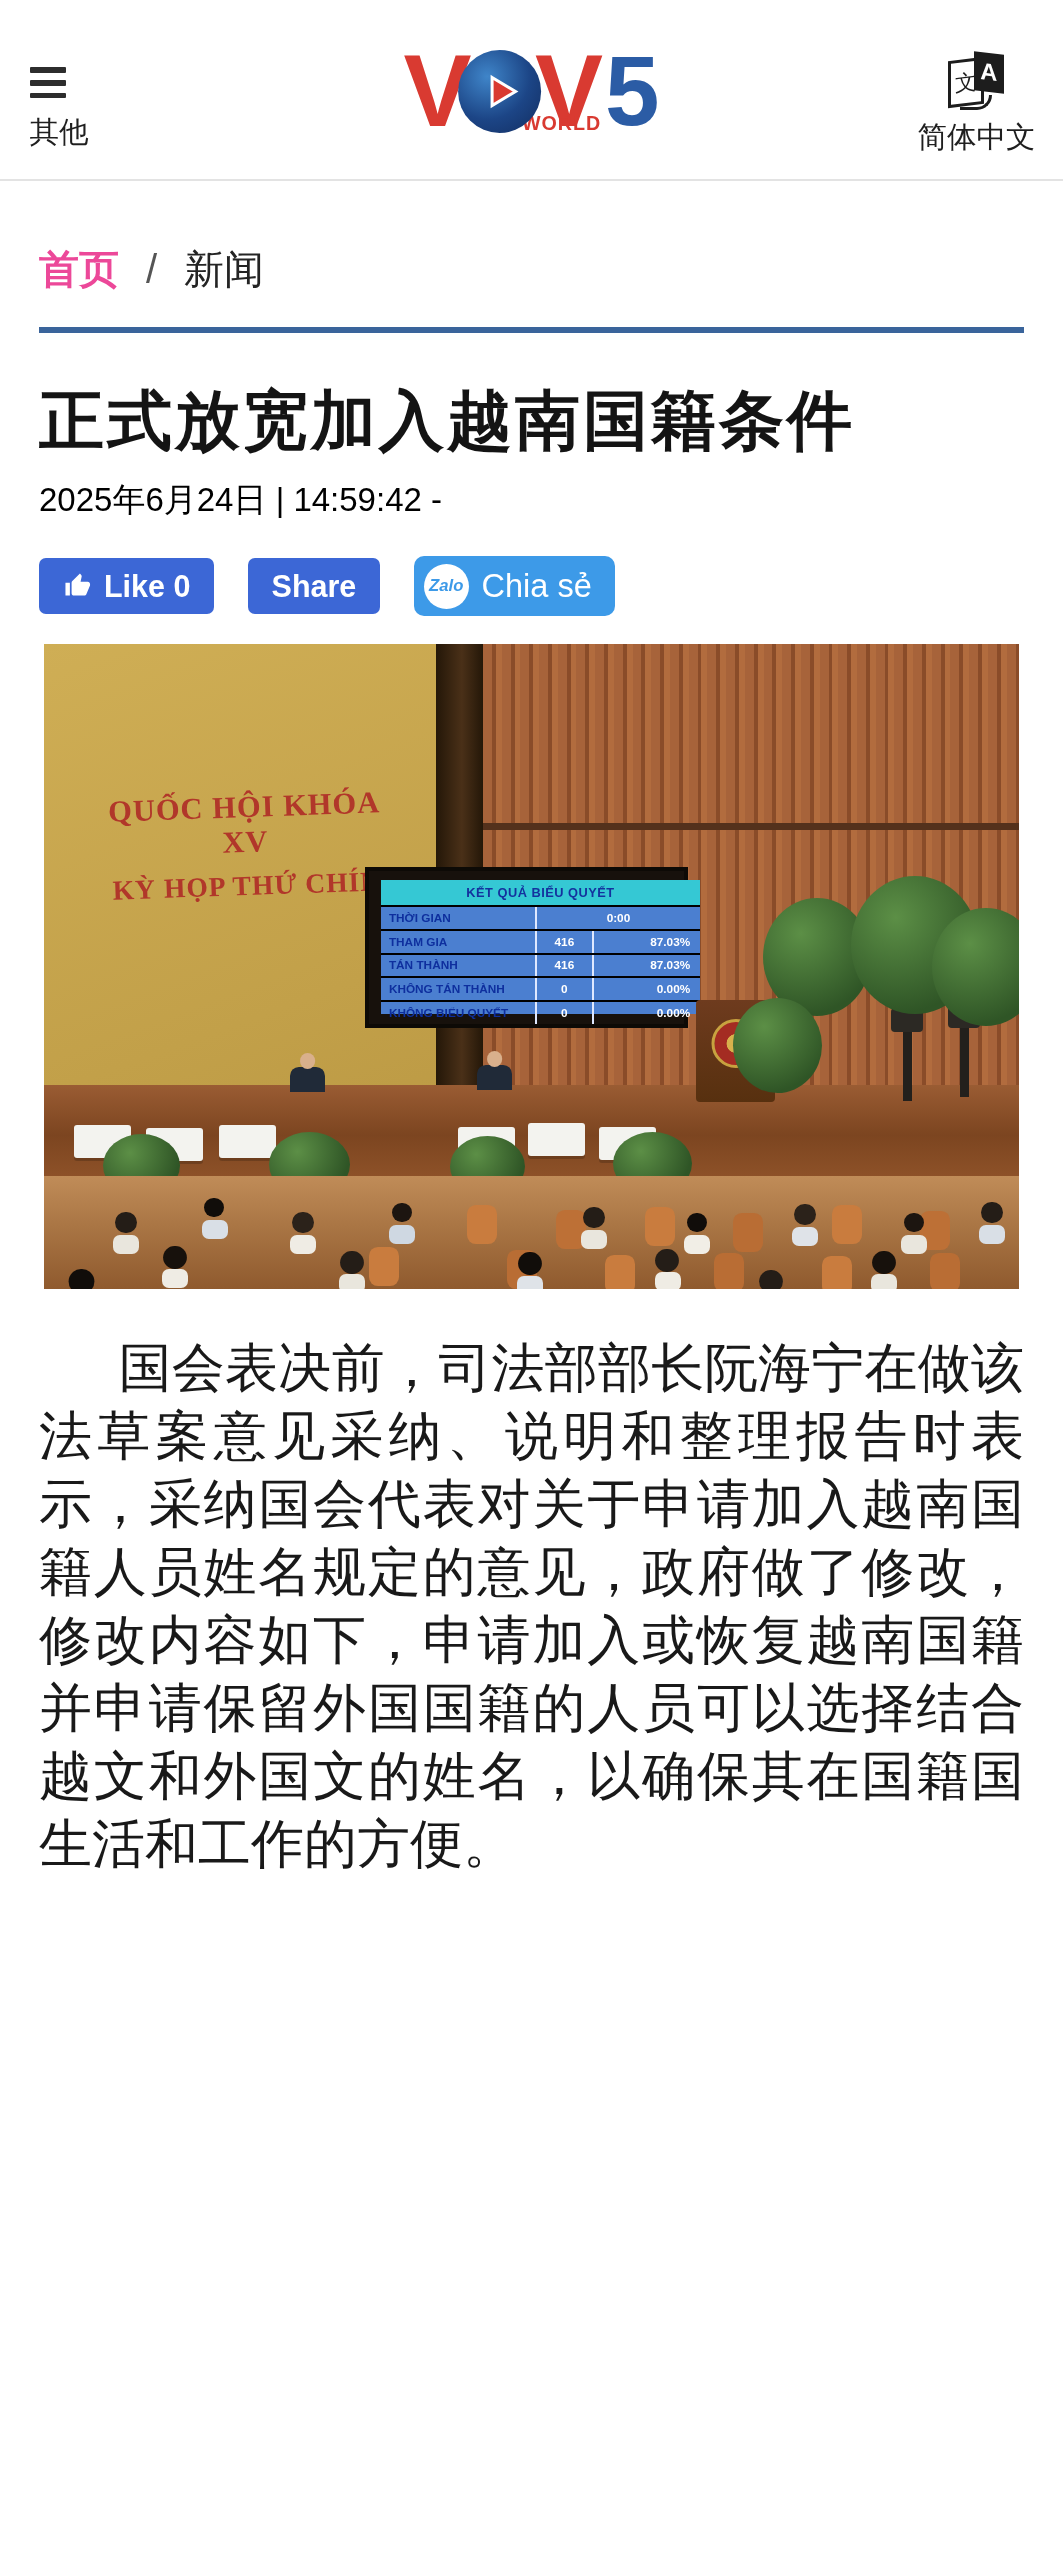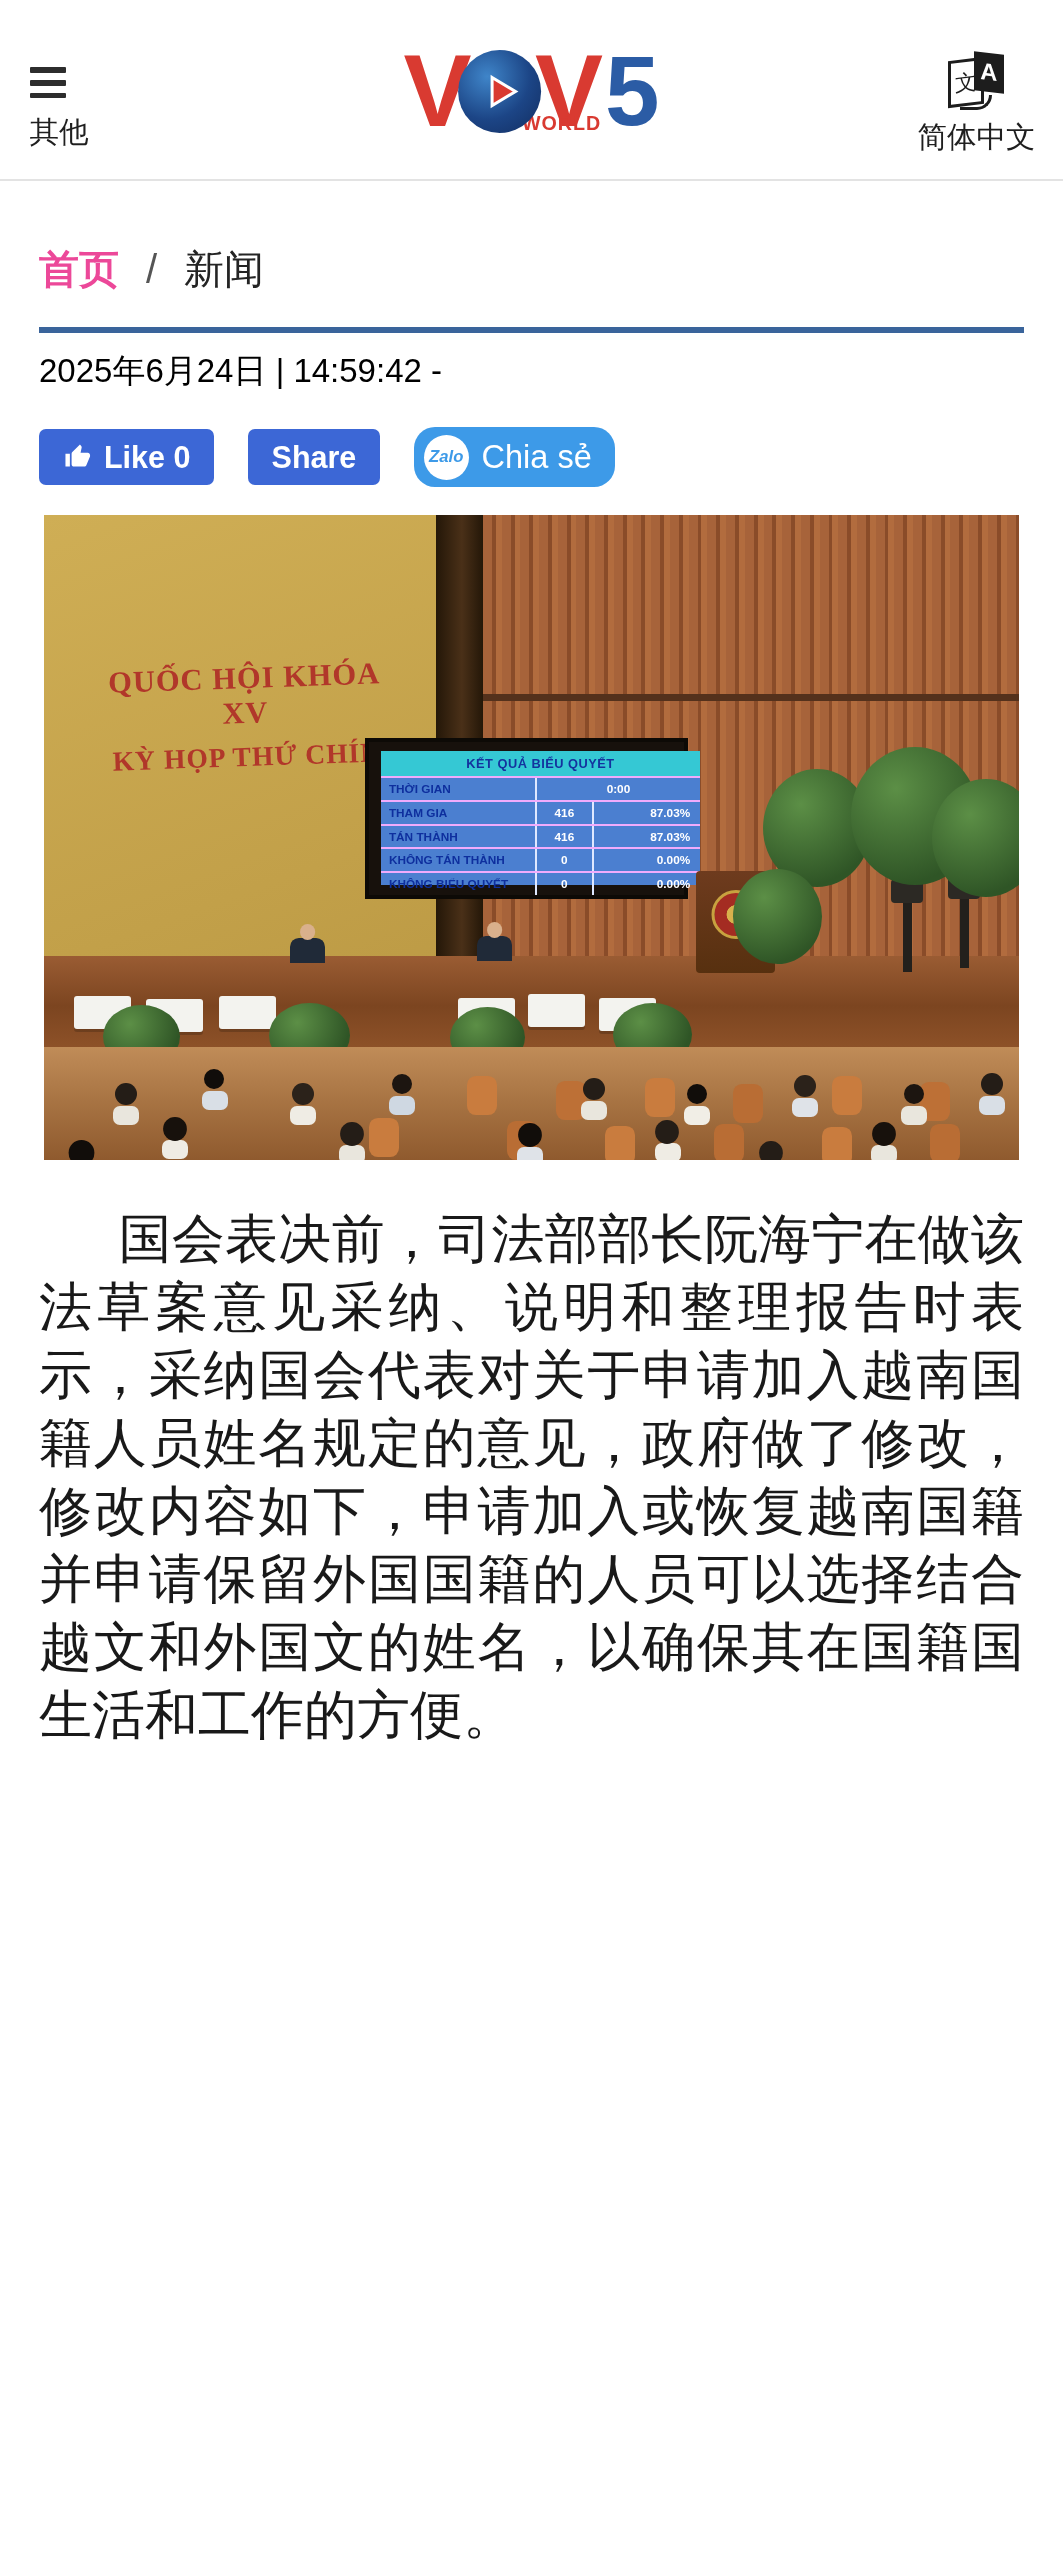--- a/index.html
+++ b/index.html
@@ -41,21 +41,21 @@
 
   
   .article { margin:0 39px; }
   .title { font-size:65px; font-weight:700; color:#141414; line-height:1.26; letter-spacing:3px; margin-top:47px; }
   .date { font-size:33px; color:#000000; margin-top:15.8px; }
 
   .share-row { display:flex; align-items:center; gap:34px; margin-top:33px; }
   .btn { border:none; cursor:pointer; display:inline-flex; align-items:center; color:#fff; }
   .btn-fb { background:var(--facebook_blue,#3c67d6); height:56px; padding:0 23.6px; border-radius:6.9px;
             font-size:30.5px; font-weight:700; gap:11.8px; font-family:"Liberation Sans",sans-serif; }
-  .btn-zalo { background:var(--zalo_blue,#3d9ae8); height:60px; padding:0 23.6px 0 9.8px; border-radius:21px;
+  .btn-zalo { background:var(--zalo_blue,#3d9ae8); height:60px; padding:0 23.6px 0 9.8px; border-radius:10px;
               font-size:32.5px; font-weight:400; gap:12.8px; font-family:"Liberation Sans",sans-serif; }
   .zalo-circle { width:45px; height:45px; background:#fff; border-radius:50%;
                  color:var(--zalo_blue,#3d9ae8); font-size:16.7px; font-weight:800; font-style:italic;
                  display:flex; align-items:center; justify-content:center; }
 
   .lead { font-size:53px; font-weight:700; line-height:74px; color:#161616; margin-top:45px; }
 
   
   .photo { position:relative; width:975px; height:645px; margin:27.6px auto 0; overflow:hidden;
            background:linear-gradient(160deg,#cfae55 0%,#c2a049 45%,#b08e3b 100%); }
@@ -69,21 +69,21 @@
   .ph-slats { position:absolute; left:439px; top:0; width:536px; height:441px;
               background:repeating-linear-gradient(90deg,#a7633a 0 8.9px,#8a4c29 8.9px 12.8px,#b26c3e 12.8px 18.7px); }
   .ph-rail { position:absolute; left:439px; top:179px; width:536px; height:6.9px; background:#54311c; }
 
   .screen-frame { position:absolute; left:321px; top:223px; width:323px; height:161px;
                   background:#17110c; border:4.9px solid #0d0a06; box-sizing:border-box; }
   .vote-screen { position:absolute; left:337px; top:236px; width:319px; height:134px;
                  background:var(--screen_blue,#4b7fd0); }
   .vs-title { height:25.6px; background:var(--screen_teal,#35c8d4); color:#14329e; font-weight:800;
               font-size:12.8px; display:flex; align-items:center; justify-content:center; letter-spacing:0.5px; }
-  .vs-row { display:flex; height:21.7px; border-top:2px solid #f0abfc; font-size:11.8px; font-weight:700; }
+  .vs-row { display:flex; height:21.7px; border-top:2px solid #000000; font-size:11.8px; font-weight:700; }
   .vs-label { flex:0 0 146px; color:#0e2f9e; padding-left:7.9px; display:flex; align-items:center; }
   .vs-val { flex:0 0 55px; color:#fff; border-left:2px solid #dfe8ff;
             display:flex; align-items:center; justify-content:center; }
   .vs-val.wide { flex:1; }
   .vs-pct { flex:1; color:#fff; border-left:2px solid #dfe8ff;
             display:flex; align-items:center; justify-content:flex-end; padding-right:9.8px; }
 
   .ph-dais { position:absolute; left:0; top:441px; width:975px; height:91px;
              background:linear-gradient(180deg,#9a5c33 0%,#7c4520 55%,#8d5128 100%); }
   .official { position:absolute; width:35px; height:25.6px; background:#202a38; border-radius:8.9px 8.9px 0 0; }
@@ -166,20 +166,21 @@
 </div>
 
 <div class="breadcrumb">
   <span class="bc-home">首页</span>
   <span class="bc-sep">/</span>
   <span class="bc-section">新闻</span>
 </div>
 <div class="blue-rule"></div>
 
 <div class="article">
+  <div class="title">正式放宽加入越南国籍条件</div>
   <div class="date">2025年6月24日 | 14:59:42 -</div>
 
   <div class="share-row">
     <button class="btn btn-fb">
       <span style="display:inline-flex;">
         <svg width="29.5" height="29.5" viewBox="0 0 24 24" fill="#ffffff">
             <path d="M2 20h3.6V9.5H2V20zm20-9.4c0-1-.8-1.9-1.9-1.9h-5.8l.9-4.2v-.3c0-.4-.2-.8-.4-1L13.8 2 7.6 8.2c-.4.3-.6.8-.6 1.3v8.6c0 1 .9 1.9 1.9 1.9h8.4c.8 0 1.4-.5 1.7-1.1l2.8-6.6c.1-.2.2-.5.2-.7v-1z"></path>
           </svg>
       </span>
       <span>Like 0</span>

